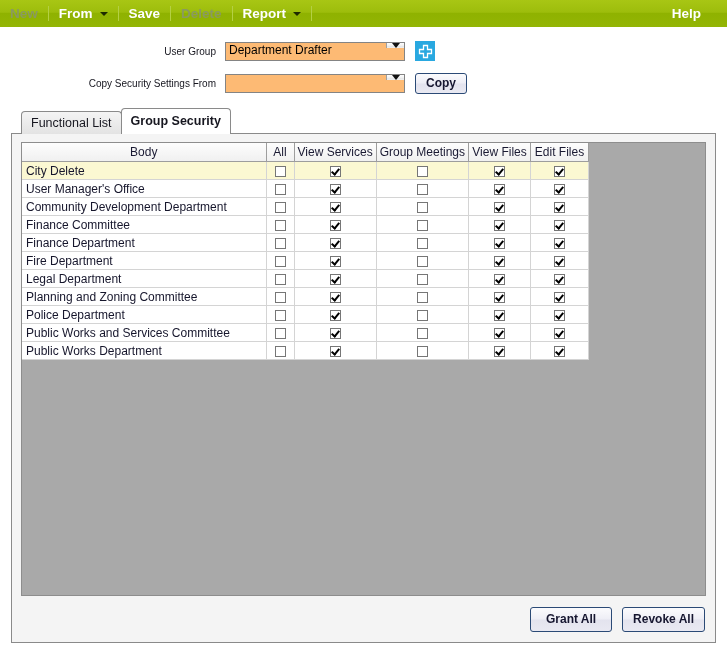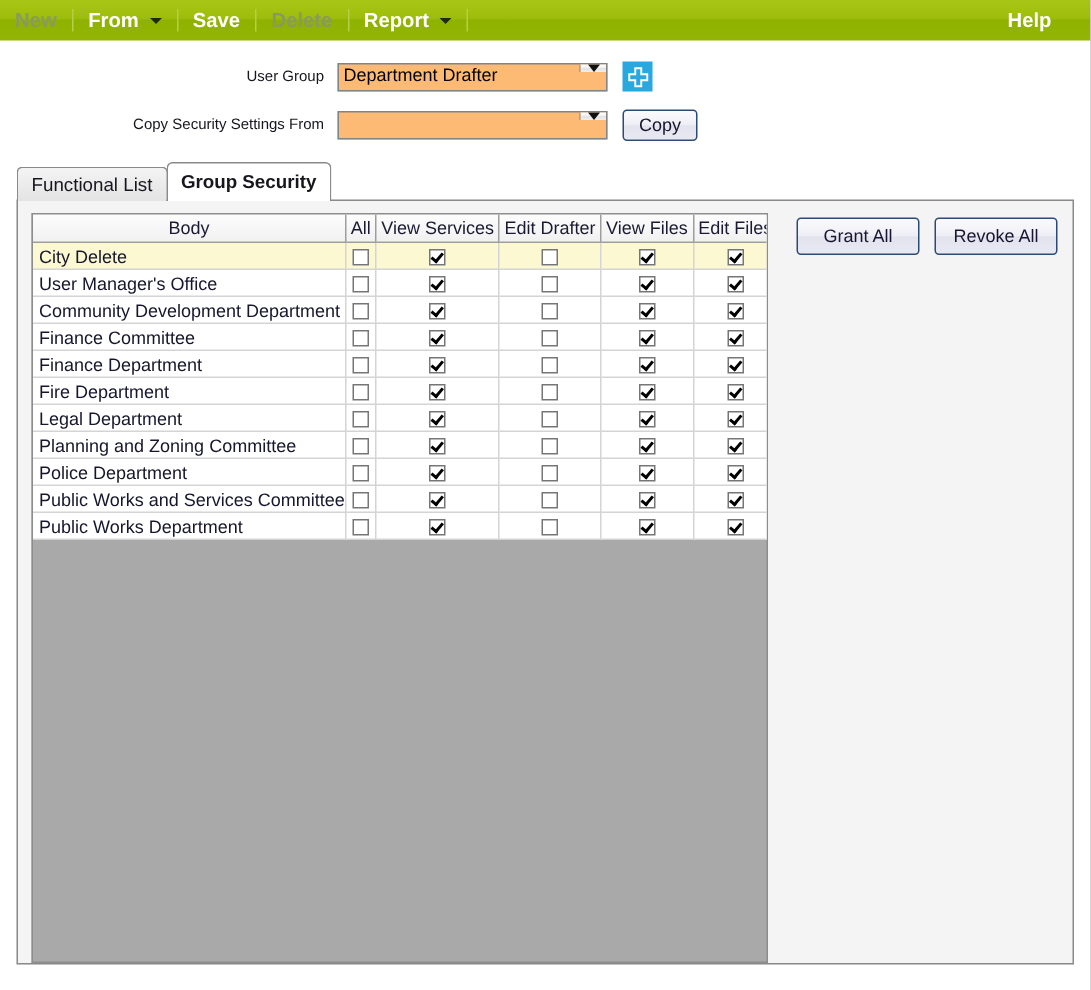--- a/index.html
+++ b/index.html
@@ -118,29 +118,30 @@
   .btn {
     font-family: "Liberation Sans", sans-serif;
     font-size: 12px;
     color: #161630;
     background: linear-gradient(to bottom, #fbfbfd 0%, #eeeef6 48%, #e3e3ee 52%, #e9e9f2 100%);
     border: 1px solid #2b4a76;
     border-radius: 3px;
     padding: 2px 10px;
     cursor: pointer;
     line-height: 15px;
+    font-weight: bold;
   }
   .copy-btn {
     margin-left: 10px;
     min-width: 50px;
   }
 
   
   .tabstrip {
-    margin: 4px 0 0 11px;
+    margin: 4px 0 0 21px;
     display: flex;
     align-items: flex-end;
     height: 25px;
     position: relative;
     z-index: 2;
   }
   .tab {
     height: 22px;
     line-height: 22px;
     padding: 0 9px;
@@ -166,20 +167,21 @@
   
   .tabpanel {
     margin: 0 11px 0 11px;
     border: 1px solid #8a8a8a;
     background: #f4f4f4;
     height: 510px;
     box-sizing: border-box;
     position: relative;
     top: -1px;
     display: flex;
+    flex-direction: column;
   }
   .grid-outer {
     margin: 8px 9px 0 9px;
     border: 1px solid #8d8d8d;
     background: #a9a9a9;
     flex: 1 1 auto;
     overflow: hidden;
     box-sizing: border-box;
   }
   .grid-inner {
@@ -337,21 +339,21 @@
           <col style="width:80px">
           <col style="width:78px">
           <col style="width:62px">
           <col style="width:58px">
         </colgroup>
         <thead>
           <tr>
             <th class="body-col">Body</th>
             <th>All</th>
             <th>View Services</th>
-            <th>Edit Drafter</th>
+            <th>Group Meetings</th>
             <th>View Files</th>
             <th>Edit Files</th>
           </tr>
         </thead>
         <tbody id="grid-body">
             <tr class="selected">
               <td>City Delete</td>
               <td class="chk"><span class="cb"></span></td>
               <td class="chk"><span class="cb checked"></span></td>
               <td class="chk"><span class="cb"></span></td>

